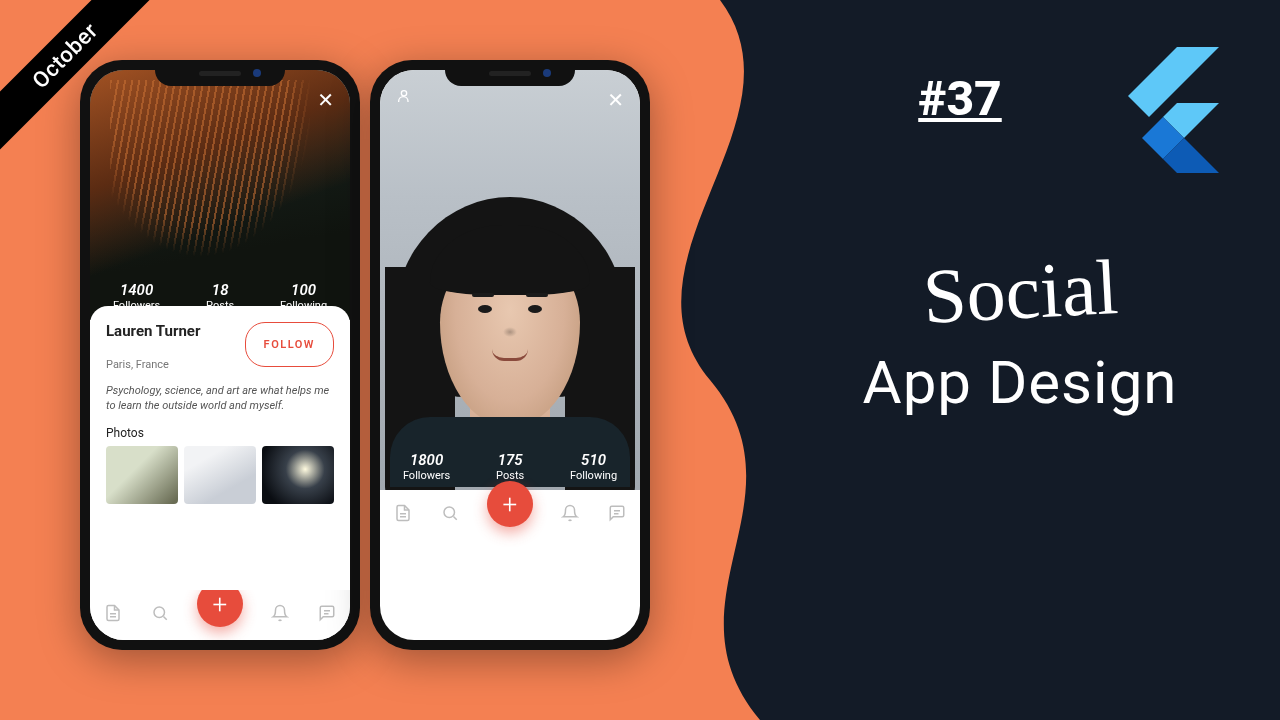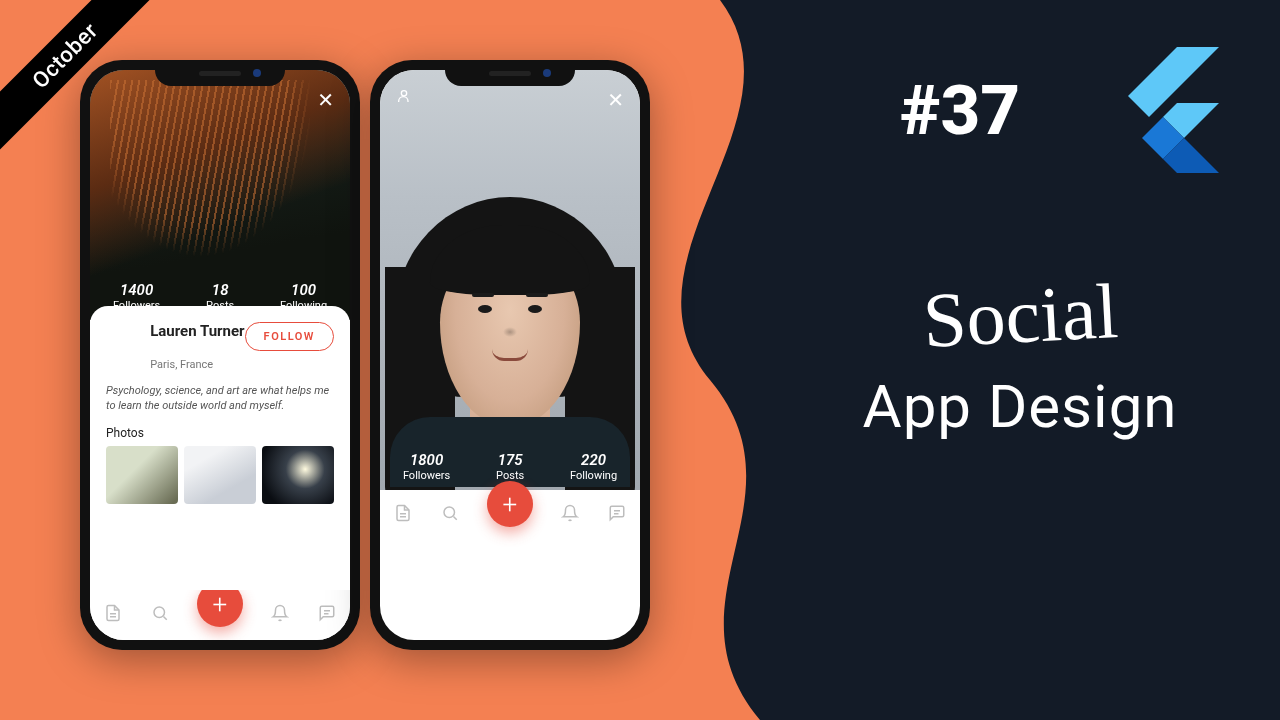--- a/index.html
+++ b/index.html
@@ -89,26 +89,26 @@
     display:flex; justify-content:space-around;
     color:#fff; font-size:11px; text-align:center;
   }
   .stats-row .num { font-size:15px; font-weight:600; display:block;font-style:italic; }
   .card {
     background:#fff; border-radius:18px 18px 0 0;
     margin-top:-14px; position:relative; z-index:5;
     padding:16px 16px 8px 16px;
     flex:1;
   }
-  .card-head { display:flex; justify-content:flex-end; align-items:flex-start; }
+  .card-head { display:flex; justify-content:space-between; align-items:flex-start; }
   .name { font-size:15px; font-weight:700; color:#222; }
   .loc { font-size:11px; color:#777; margin-top:18px; }
   .follow-btn {
     border:1.5px solid #e74c3c; color:#e74c3c;
-    padding:7px 18px; border-radius:20px;
+    padding:15px 18px; border-radius:20px;
     font-size:11px; letter-spacing:1.5px; font-weight:600;
   }
   .fab-sm {
     width:40px;height:40px;border-radius:50%;
     background:#e74c3c; display:flex;align-items:center;justify-content:center;
     color:#fff;
   }
   .bio { font-size:11px; color:#555; font-style:italic; margin-top:12px; line-height:1.4; }
   .photos-label { font-size:12px; font-weight:400; margin-top:12px; color:#222;}
   .photos-row { display:flex; gap:6px; margin-top:6px; }
@@ -183,21 +183,21 @@
   .neck2{position:absolute; left:50%; bottom:-10px; transform:translateX(-50%); width:80px;height:60px;
     background:#d7b097; z-index:-1;}
   .shirt2{position:absolute;left:-20px;right:-20px;bottom:-30px;height:70px;background:#18242b;border-radius:40px 40px 0 0;}
 
   .right-panel {
     position:absolute; right:0; top:0; width:520px; height:720px;
     color:#fff;
     display:flex; flex-direction:column; align-items:center; justify-content:flex-start;
     padding-top:70px;
   }
-  .episode { font-size:69px; font-weight:800; color:#fff; margin-left:-120px;}
+  .episode { font-size:48px; font-weight:800; color:#fff; margin-left:-120px;text-decoration:underline;}
   .flutter-logo { position:absolute; top:40px; right:40px; width:140px; height:140px; }
   .title-script {
     font-family: "Brush Script MT","Segoe Script",cursive;
     font-size:78px; color:#fff; margin-top:120px;
     transform: rotate(-3deg);
   }
   .title-sub {
     font-size:60px; font-weight:400; color:#fff; margin-top:10px; letter-spacing:1px;
   }
 </style>
@@ -311,21 +311,21 @@
         <div class="stats-row">
           <div>
             <span class="num">1800</span>
             <span>Followers</span>
           </div>
           <div>
             <span class="num">175</span>
             <span>Posts</span>
           </div>
           <div>
-            <span class="num">220</span>
+            <span class="num">510</span>
             <span>Following</span>
           </div>
         </div>
       </div>
       <div class="bottom-nav">
         <span class="nav-ic">
           <svg width="18" height="18" viewBox="0 0 24 24" fill="none" stroke="currentColor" stroke-width="2">
               <path d="M14 2H6a2 2 0 0 0-2 2v16a2 2 0 0 0 2 2h12a2 2 0 0 0 2-2V8z"></path>
               <polyline points="14 2 14 8 20 8"></polyline>
               <line x1="8" y1="13" x2="16" y2="13"></line>

